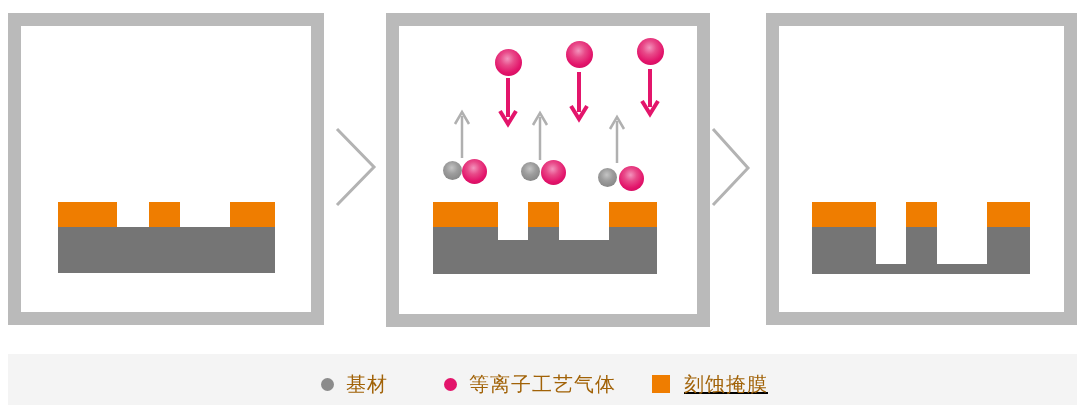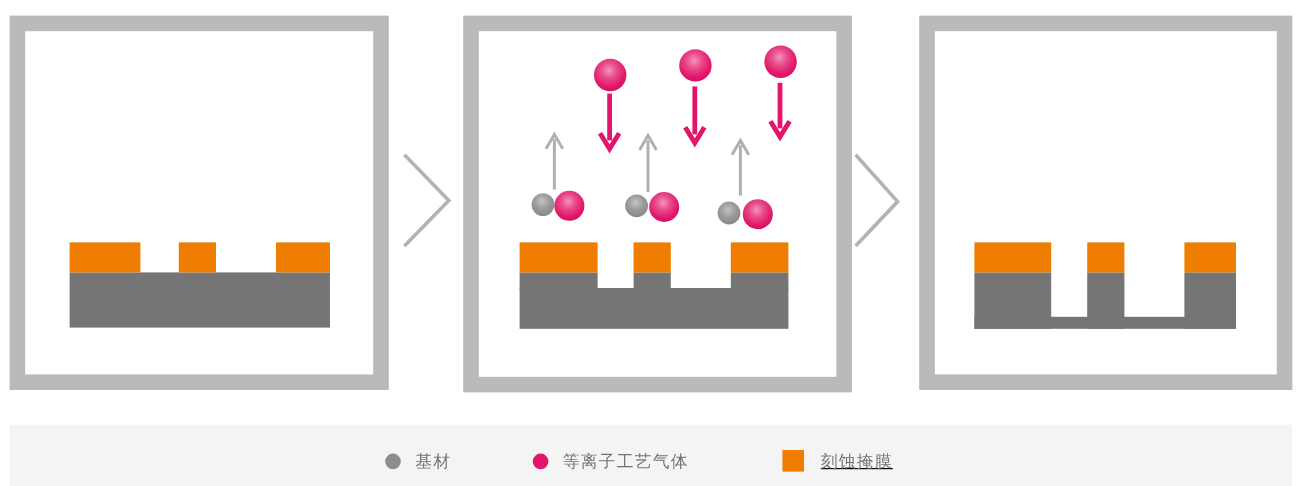--- a/index.html
+++ b/index.html
@@ -19,21 +19,21 @@
   .sub{background:#757575;}
   .ball{position:absolute;border-radius:50%;}
   .ball.pink{background:radial-gradient(circle at 46% 36%, #f394bd 0%, #e84a89 30%, #e3156b 62%, #c70459 100%);}
   .ball.gray{background:radial-gradient(circle at 46% 36%, #c4c4c4 0%, #9d9d9d 38%, #8c8c8c 68%, #7b7b7b 100%);}
   #overlay{position:absolute;left:0;top:0;pointer-events:none;}
   #legend-bar{
     position:absolute;left:8px;top:354px;width:1069px;height:51px;
     background:#f4f4f4;
   }
   .legend-item{position:absolute;top:373px;height:22px;display:flex;align-items:center;}
-  .legend-label{font-size:14px;letter-spacing:1px;color:#737373;line-height:22px;white-space:nowrap;}
+  .legend-label{font-size:20px;letter-spacing:1px;color:#a16207;line-height:22px;white-space:nowrap;}
   .marker-dot{width:13px;height:13px;border-radius:50%;margin-right:12px;flex:none;}
   .marker-square{width:18px;height:18px;margin-right:14px;flex:none;}
 </style>
 </head>
 <body>
 
 <div id="stage">
 
   <div class="panel" id="panel-1"></div>
   <div class="rect sub" style="left:58px;top:227px;width:217px;height:46px;"></div>

